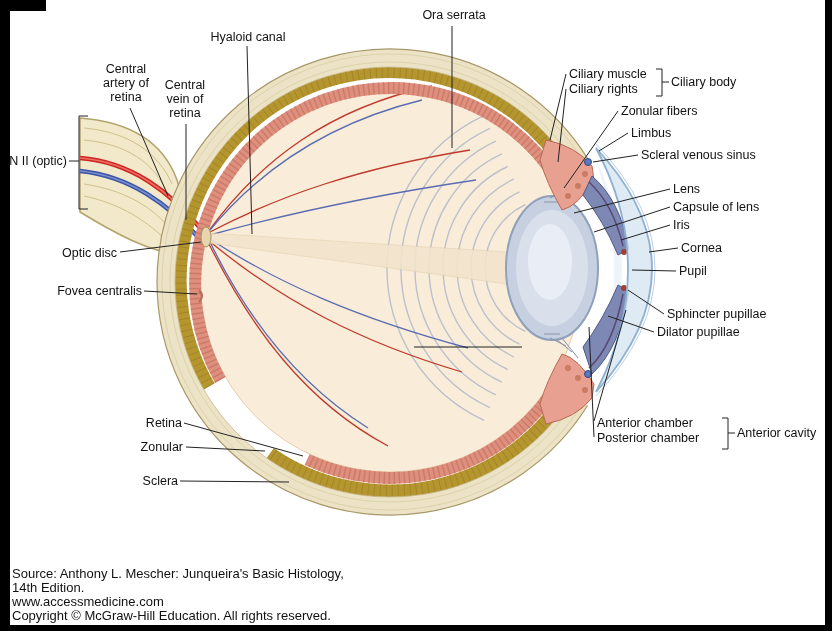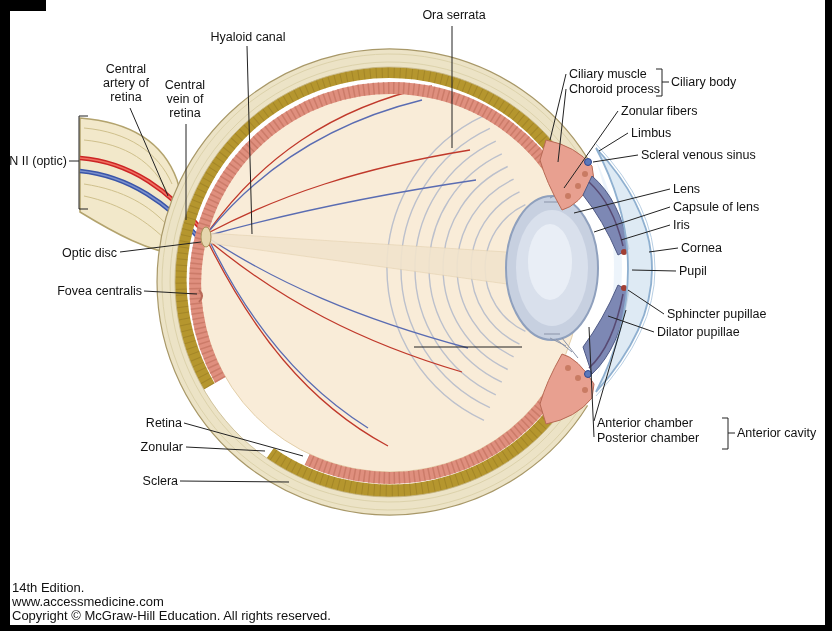--- a/index.html
+++ b/index.html
@@ -190,36 +190,37 @@
   <div class="lbl c" style="left:152px; top:78px;  width:66px">Central
 vein of
 retina</div>
   <div class="lbl r" style="left:0px;   top:154px; width:67px">CN II (optic)</div>
   <div class="lbl r" style="left:54px;  top:246px; width:63px">Optic disc</div>
   <div class="lbl r" style="left:50px;  top:284px; width:92px">Fovea centralis</div>
   <div class="lbl r" style="left:139px; top:416px; width:43px">Retina</div>
   <div class="lbl r" style="left:131px; top:440px; width:52px">Zonular</div>
   <div class="lbl r" style="left:136px; top:474px; width:42px">Sclera</div>
   <div class="lbl" style="left:569px; top:67px">Ciliary muscle</div>
-  <div class="lbl" style="left:569px; top:82px">Choroid process</div>
+  <div class="lbl" style="left:569px; top:82px">Ciliary rights</div>
   <div class="lbl" style="left:671px; top:75px">Ciliary body</div>
   <div class="lbl" style="left:621px; top:104px">Zonular fibers</div>
   <div class="lbl" style="left:631px; top:126px">Limbus</div>
   <div class="lbl" style="left:641px; top:148px">Scleral venous sinus</div>
   <div class="lbl" style="left:673px; top:182px">Lens</div>
   <div class="lbl" style="left:673px; top:200px">Capsule of lens</div>
   <div class="lbl" style="left:673px; top:218px">Iris</div>
   <div class="lbl" style="left:681px; top:241px">Cornea</div>
   <div class="lbl" style="left:679px; top:264px">Pupil</div>
   <div class="lbl" style="left:667px; top:307px">Sphincter pupillae</div>
   <div class="lbl" style="left:657px; top:325px">Dilator pupillae</div>
   <div class="lbl" style="left:597px; top:416px">Anterior chamber</div>
   <div class="lbl" style="left:597px; top:431px">Posterior chamber</div>
   <div class="lbl" style="left:737px; top:426px">Anterior cavity</div>
 
+  <div class="footer-line" style="top:566px">Source: Anthony L. Mescher: Junqueira's Basic Histology,</div>
   <div class="footer-line" style="top:580px">14th Edition.</div>
   <div class="footer-line" style="top:594px">www.accessmedicine.com</div>
   <div class="footer-line" style="top:608px">Copyright © McGraw-Hill Education. All rights reserved.</div>
 
   <div class="bar" style="left:0; top:0; width:10px; height:631px"></div>
   <div class="bar" style="left:825px; top:0; width:7px; height:631px"></div>
   <div class="bar" style="left:0; top:625px; width:832px; height:6px"></div>
   <div class="bar" style="left:0; top:0; width:46px; height:11px"></div>
 
 </div>

